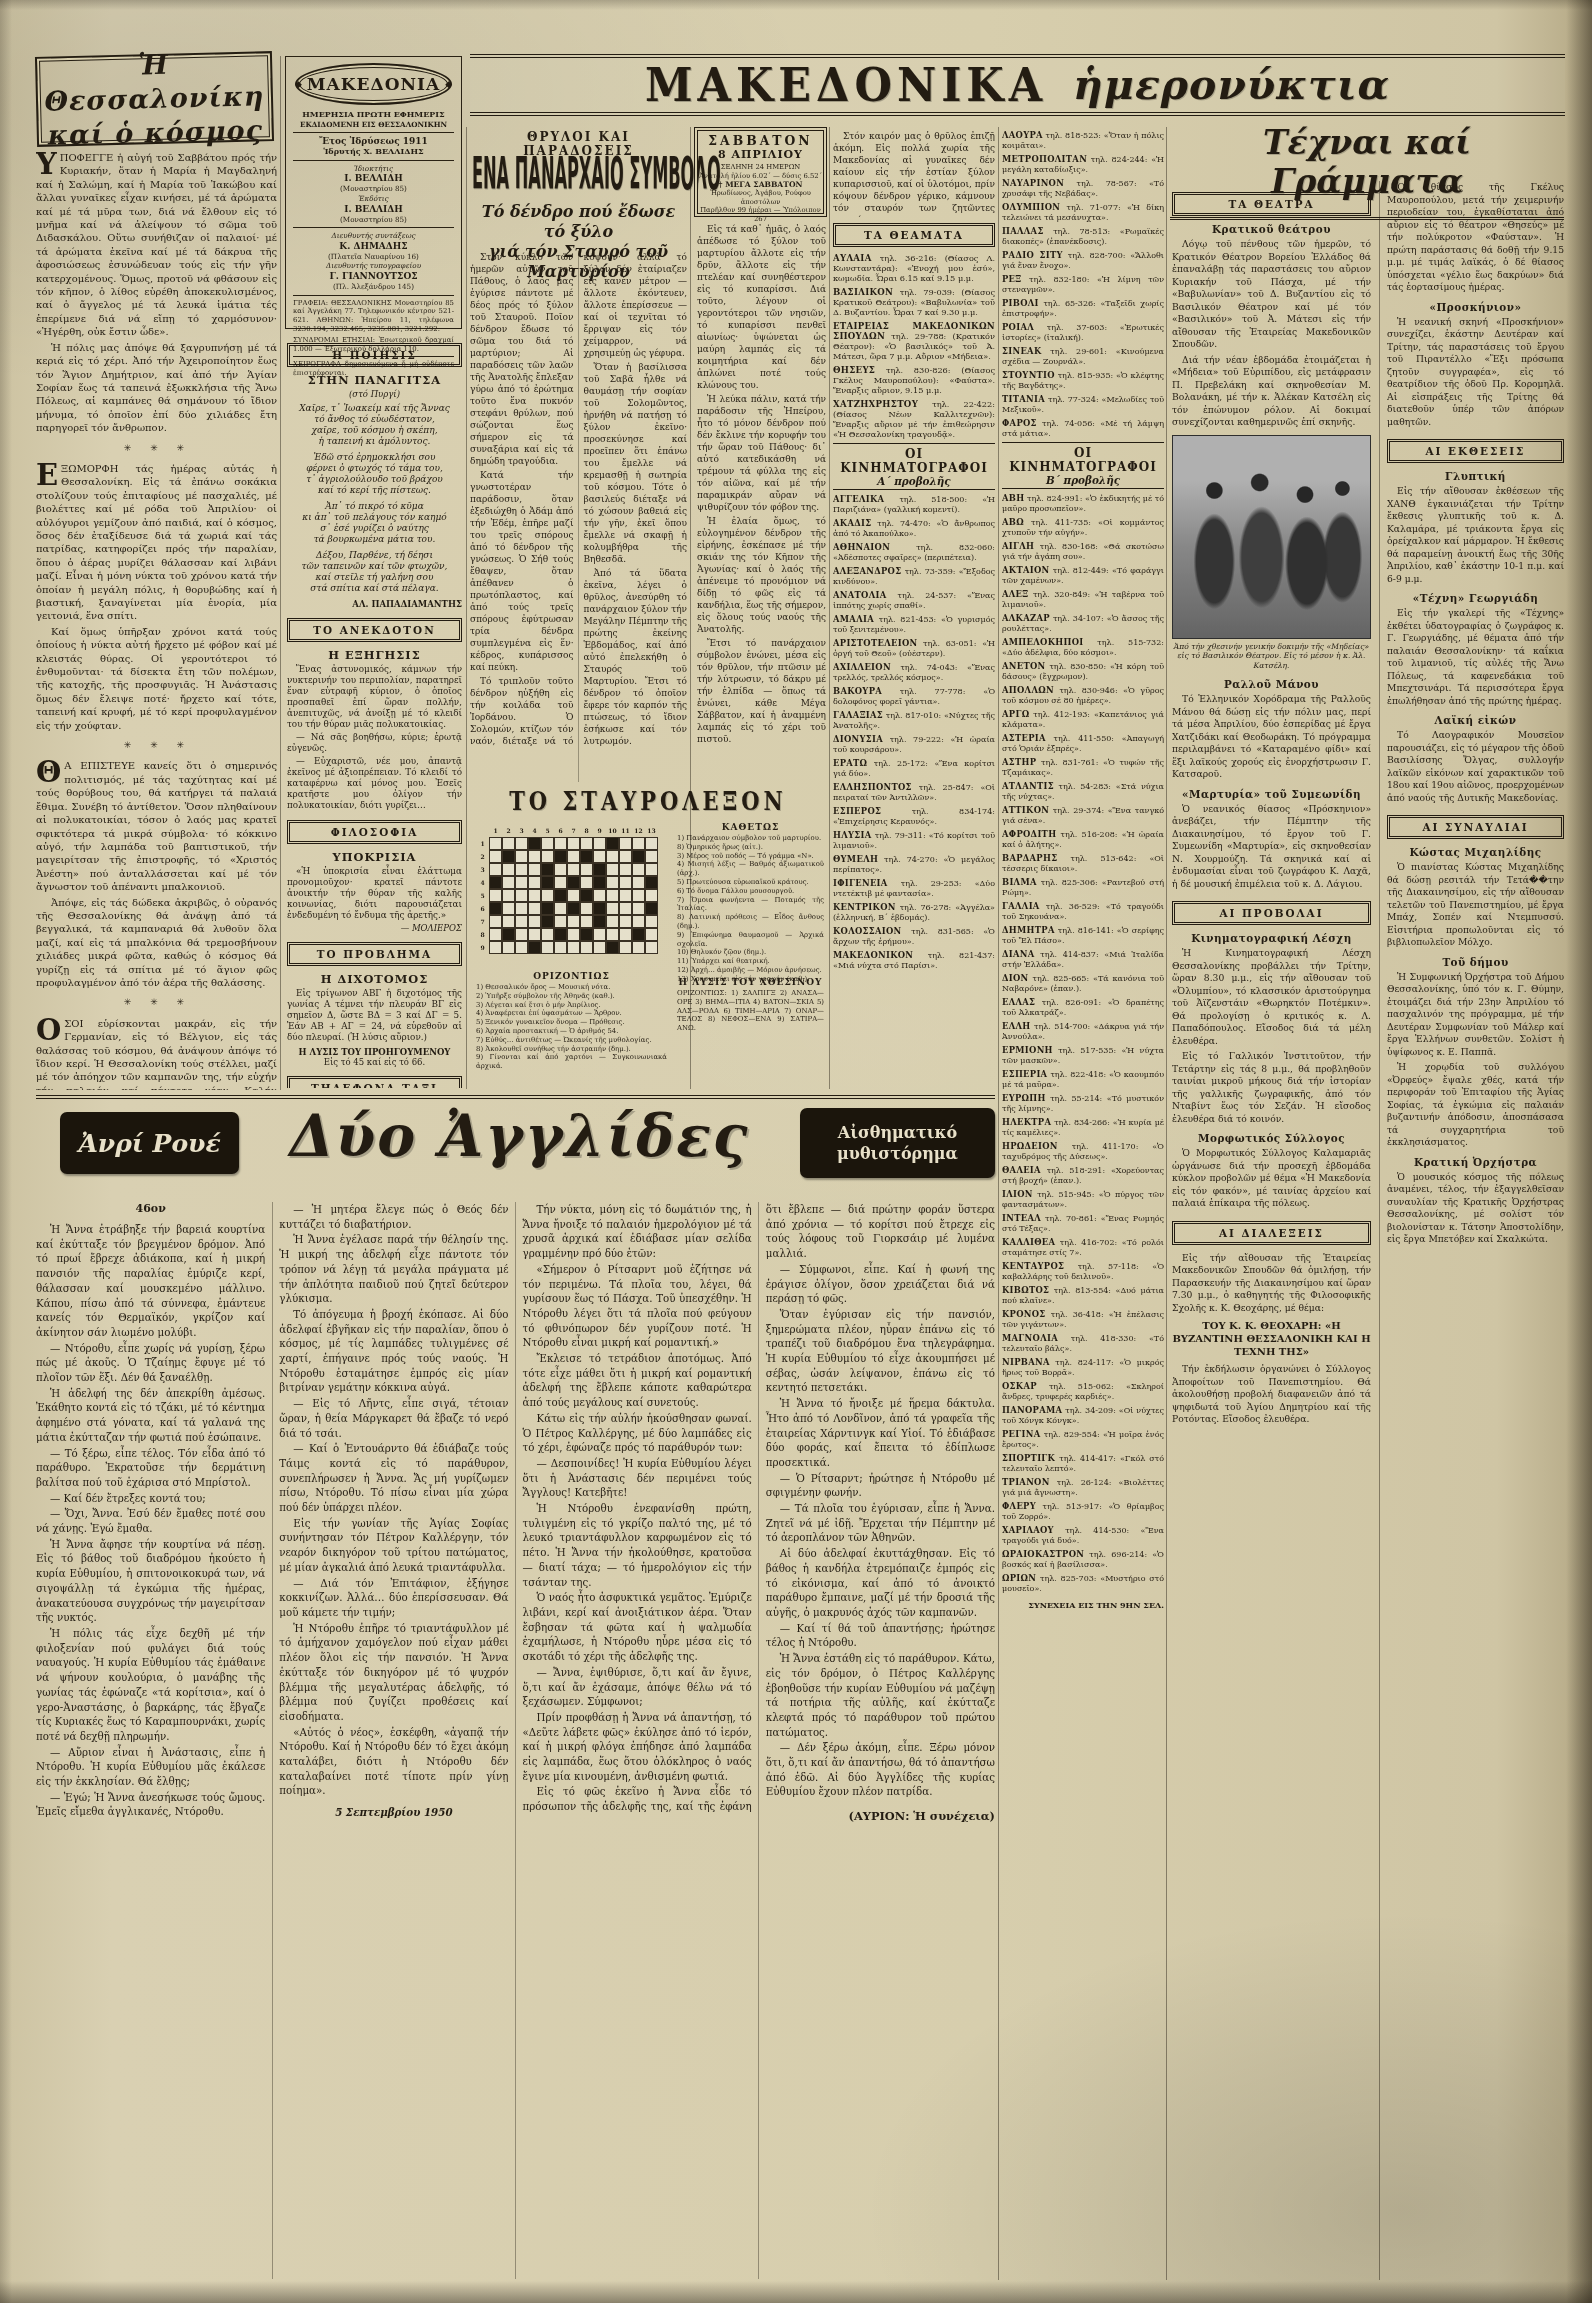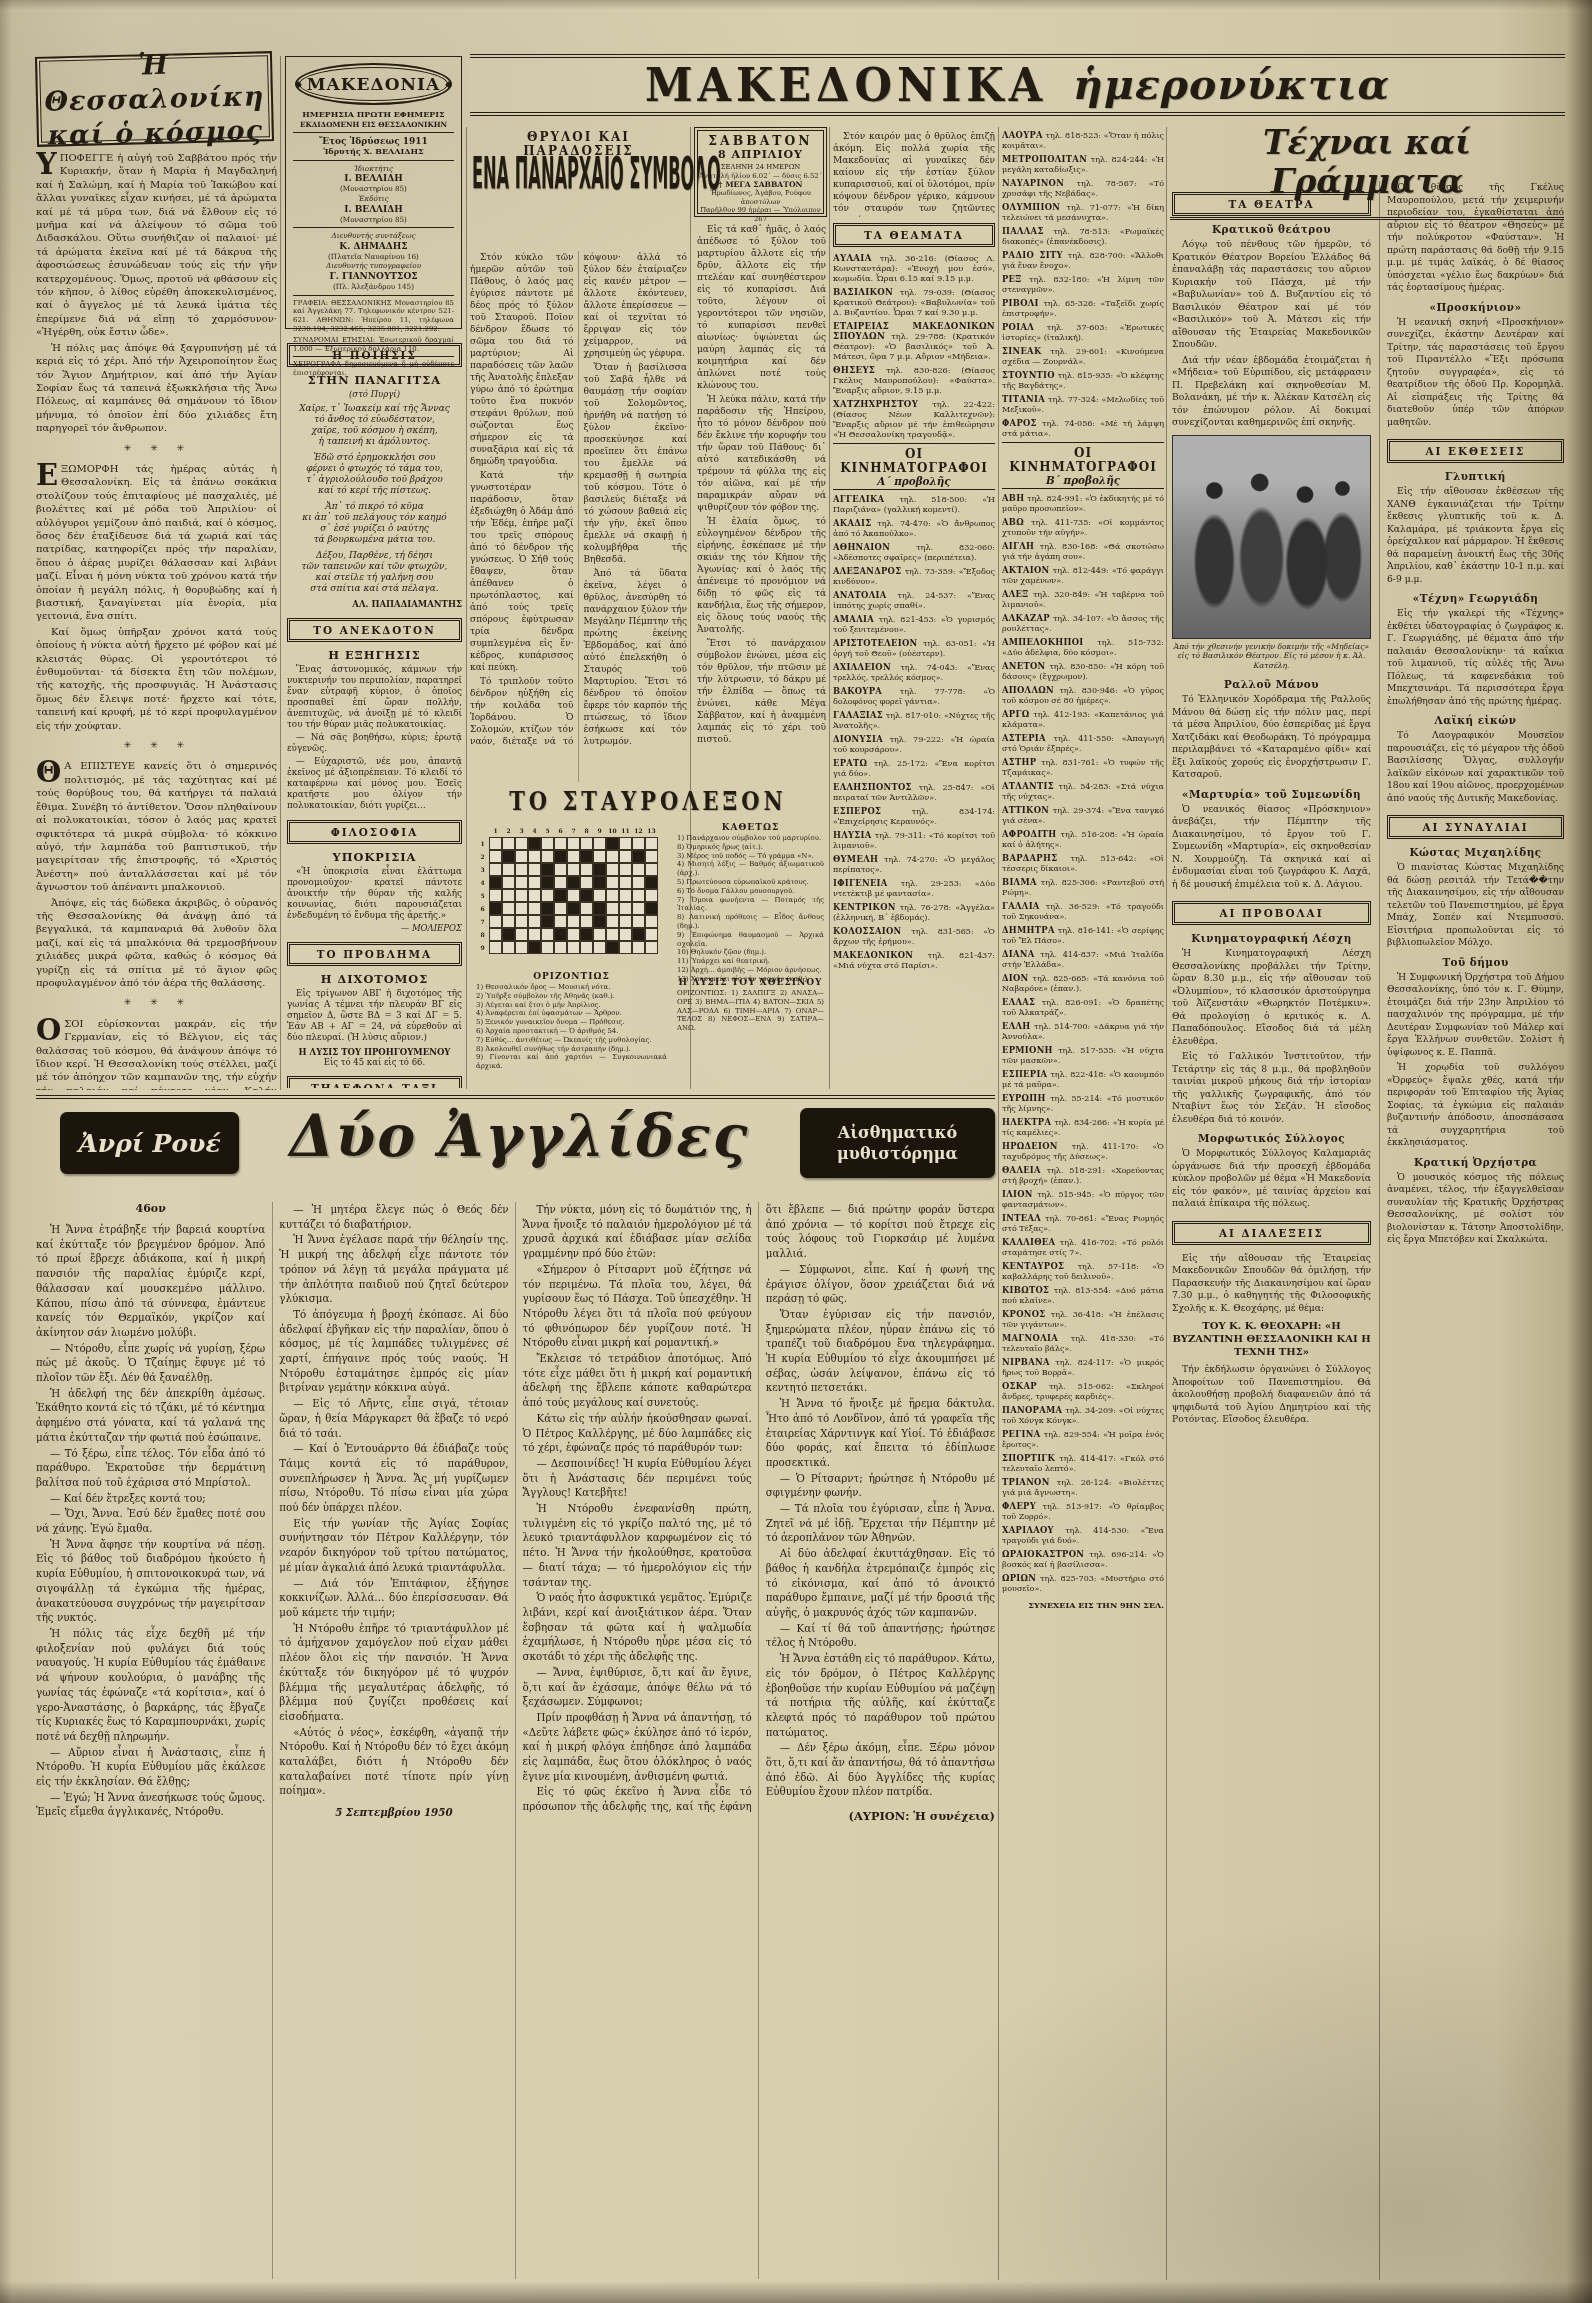--- a/index.html
+++ b/index.html
@@ -236,20 +236,24 @@
     <p>Εἰς τρίγωνον ΑΒΓ ἡ διχοτόμος τῆς γωνίας Α τέμνει τήν πλευράν ΒΓ εἰς σημεῖον Δ, ὥστε ΒΔ = 3 καί ΔΓ = 5. Ἐάν ΑΒ + ΑΓ = 24, νά εὑρεθοῦν αἱ δύο πλευραί. (Ἡ λύσις αὔριον.)</p>
     <div class="sol-label">Η ΛΥΣΙΣ ΤΟΥ ΠΡΟΗΓΟΥΜΕΝΟΥ</div>
     <div class="sol-text">Εἰς τό 45 καί εἰς τό 66.</div>
 
     <div class="boxhead">ΤΗΛΕΦΩΝΑ ΤΑΞΙ</div>
 
   </div>
 
   <div class="abs feat-kicker" style="left:470px;top:130px;width:217px;">ΘΡΥΛΟΙ ΚΑΙ ΠΑΡΑΔΟΣΕΙΣ</div>
   <div class="abs feat-head" style="left:472px;top:148px;width:215px;height:48px;"><span>ΕΝΑ ΠΑΝΑΡΧΑΙΟ ΣΥΜΒΟΛΟ</span></div>
+  <div class="abs feat-sub" style="left:470px;top:202px;width:217px;">
+    <div>Τό δένδρο πού ἔδωσε τό ξύλο</div>
+    <div>γιά τόν Σταυρό τοῦ Μαρτυρίου</div>
+  </div>
   <div class="abs feat-ab" style="left:470px;top:251px;width:217px;height:531px;overflow:hidden;">
 
   <p class="fp">Στόν κύκλο τῶν ἡμερῶν αὐτῶν τοῦ Πάθους, ὁ λαός μας ἐγύρισε πάντοτε μέ δέος πρός τό ξύλον τοῦ Σταυροῦ. Ποῖον δένδρον ἔδωσε τό σῶμα του διά τό μαρτύριον; Αἱ παραδόσεις τῶν λαῶν τῆς Ἀνατολῆς ἔπλεξαν γύρω ἀπό τό ἐρώτημα τοῦτο ἕνα πυκνόν στεφάνι θρύλων, πού σώζονται ἕως σήμερον εἰς τά συναξάρια καί εἰς τά δημώδη τραγούδια.</p>
       <p class="fp">Κατά τήν γνωστοτέραν παράδοσιν, ὅταν ἐξεδιώχθη ὁ Ἀδάμ ἀπό τήν Ἐδέμ, ἐπῆρε μαζί του τρεῖς σπόρους ἀπό τό δένδρον τῆς γνώσεως. Ὁ Σήθ τούς ἔθαψεν, ὅταν ἀπέθανεν ὁ πρωτόπλαστος, καί ἀπό τούς τρεῖς σπόρους ἐφύτρωσαν τρία δένδρα συμπλεγμένα εἰς ἕν· κέδρος, κυπάρισσος καί πεύκη.</p>
       <p class="fp">Τό τριπλοῦν τοῦτο δένδρον ηὐξήθη εἰς τήν κοιλάδα τοῦ Ἰορδάνου. Ὁ Σολομών, κτίζων τόν ναόν, διέταξε νά τό κόψουν· ἀλλά τό ξύλον δέν ἐταίριαζεν εἰς κανέν μέτρον — ἄλλοτε ἐκόντευεν, ἄλλοτε ἐπερίσσευε — καί οἱ τεχνῖται τό ἔρριψαν εἰς τόν χείμαρρον, νά χρησιμεύῃ ὡς γέφυρα.</p>
       <p class="fp">Ὅταν ἡ βασίλισσα τοῦ Σαβᾶ ἦλθε νά θαυμάσῃ τήν σοφίαν τοῦ Σολομῶντος, ἠρνήθη νά πατήσῃ τό ξύλον ἐκεῖνο· προσεκύνησε καί προεῖπεν ὅτι ἐπάνω του ἔμελλε νά κρεμασθῇ ἡ σωτηρία τοῦ κόσμου. Τότε ὁ βασιλεύς διέταξε νά τό χώσουν βαθειά εἰς τήν γῆν, ἐκεῖ ὅπου ἔμελλε νά σκαφῇ ἡ κολυμβήθρα τῆς Βηθεσδᾶ.</p>
       <p class="fp">Ἀπό τά ὕδατα ἐκεῖνα, λέγει ὁ θρῦλος, ἀνεσύρθη τό πανάρχαιον ξύλον τήν Μεγάλην Πέμπτην τῆς πρώτης ἐκείνης Ἑβδομάδος, καί ἀπό αὐτό ἐπελεκήθη ὁ Σταυρός τοῦ Μαρτυρίου. Ἔτσι τό δένδρον τό ὁποῖον ἔφερε τόν καρπόν τῆς πτώσεως, τό ἴδιον ἐσήκωσε καί τόν λυτρωμόν.</p>
     </div>
   <div class="abs" style="left:697px;top:223px;width:129px;height:559px;overflow:hidden;">
 

